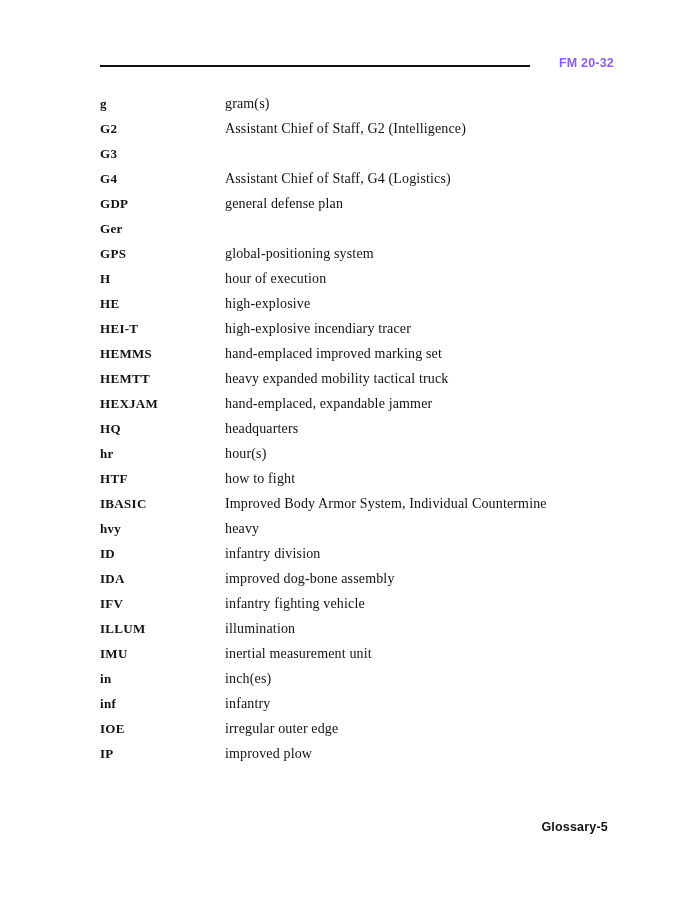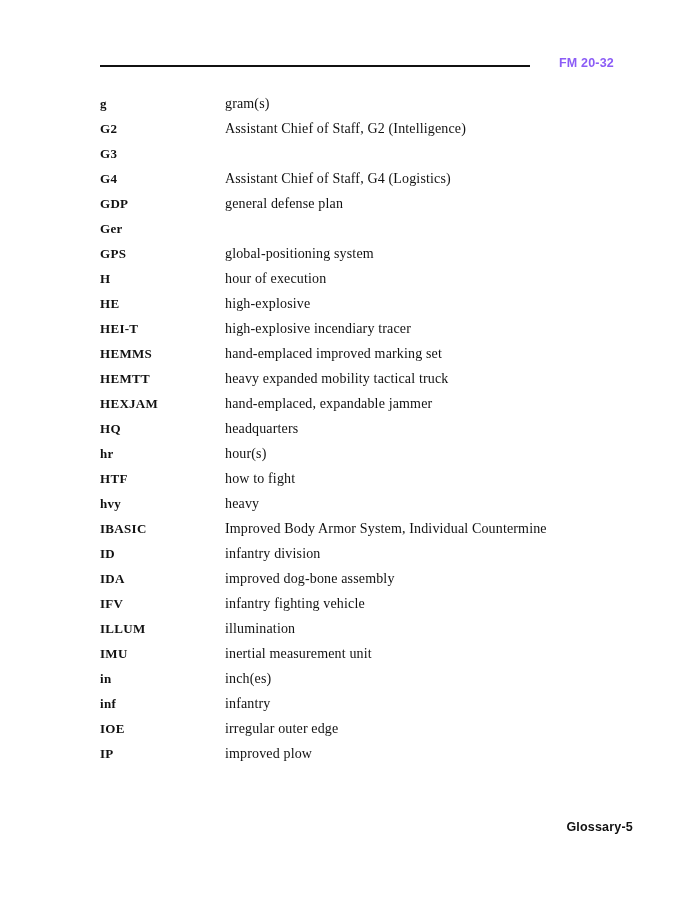--- a/index.html
+++ b/index.html
@@ -59,21 +59,21 @@
   }
   .def {
     flex: 1 1 auto;
     font-size: 14px;
     letter-spacing: 0.15px;
     white-space: nowrap;
   }
   .footer-label {
     position: absolute;
     top: 820px;
-    right: 60px;
+    right: 85px;
     font-family: "Liberation Sans", sans-serif;
     font-weight: bold;
     font-size: 12.5px;
     letter-spacing: 0.2px;
     color: #111111;
     white-space: nowrap;
   }
 </style>
 </head>
 <body>
@@ -158,30 +158,30 @@
     <span class="term">hr</span>
     <span class="def">hour(s)</span>
   </div>
 
   <div class="row">
     <span class="term">HTF</span>
     <span class="def">how to fight</span>
   </div>
 
   <div class="row">
+    <span class="term">IBASIC</span>
+    <span class="def">Improved Body Armor System, Individual Countermine</span>
+  </div>
+
+  <div class="row">
     <span class="term">hvy</span>
     <span class="def">heavy</span>
   </div>
 
   <div class="row">
-    <span class="term">IBASIC</span>
-    <span class="def">Improved Body Armor System, Individual Countermine</span>
-  </div>
-
-  <div class="row">
     <span class="term">ID</span>
     <span class="def">infantry division</span>
   </div>
 
   <div class="row">
     <span class="term">IDA</span>
     <span class="def">improved dog-bone assembly</span>
   </div>
 
   <div class="row">

